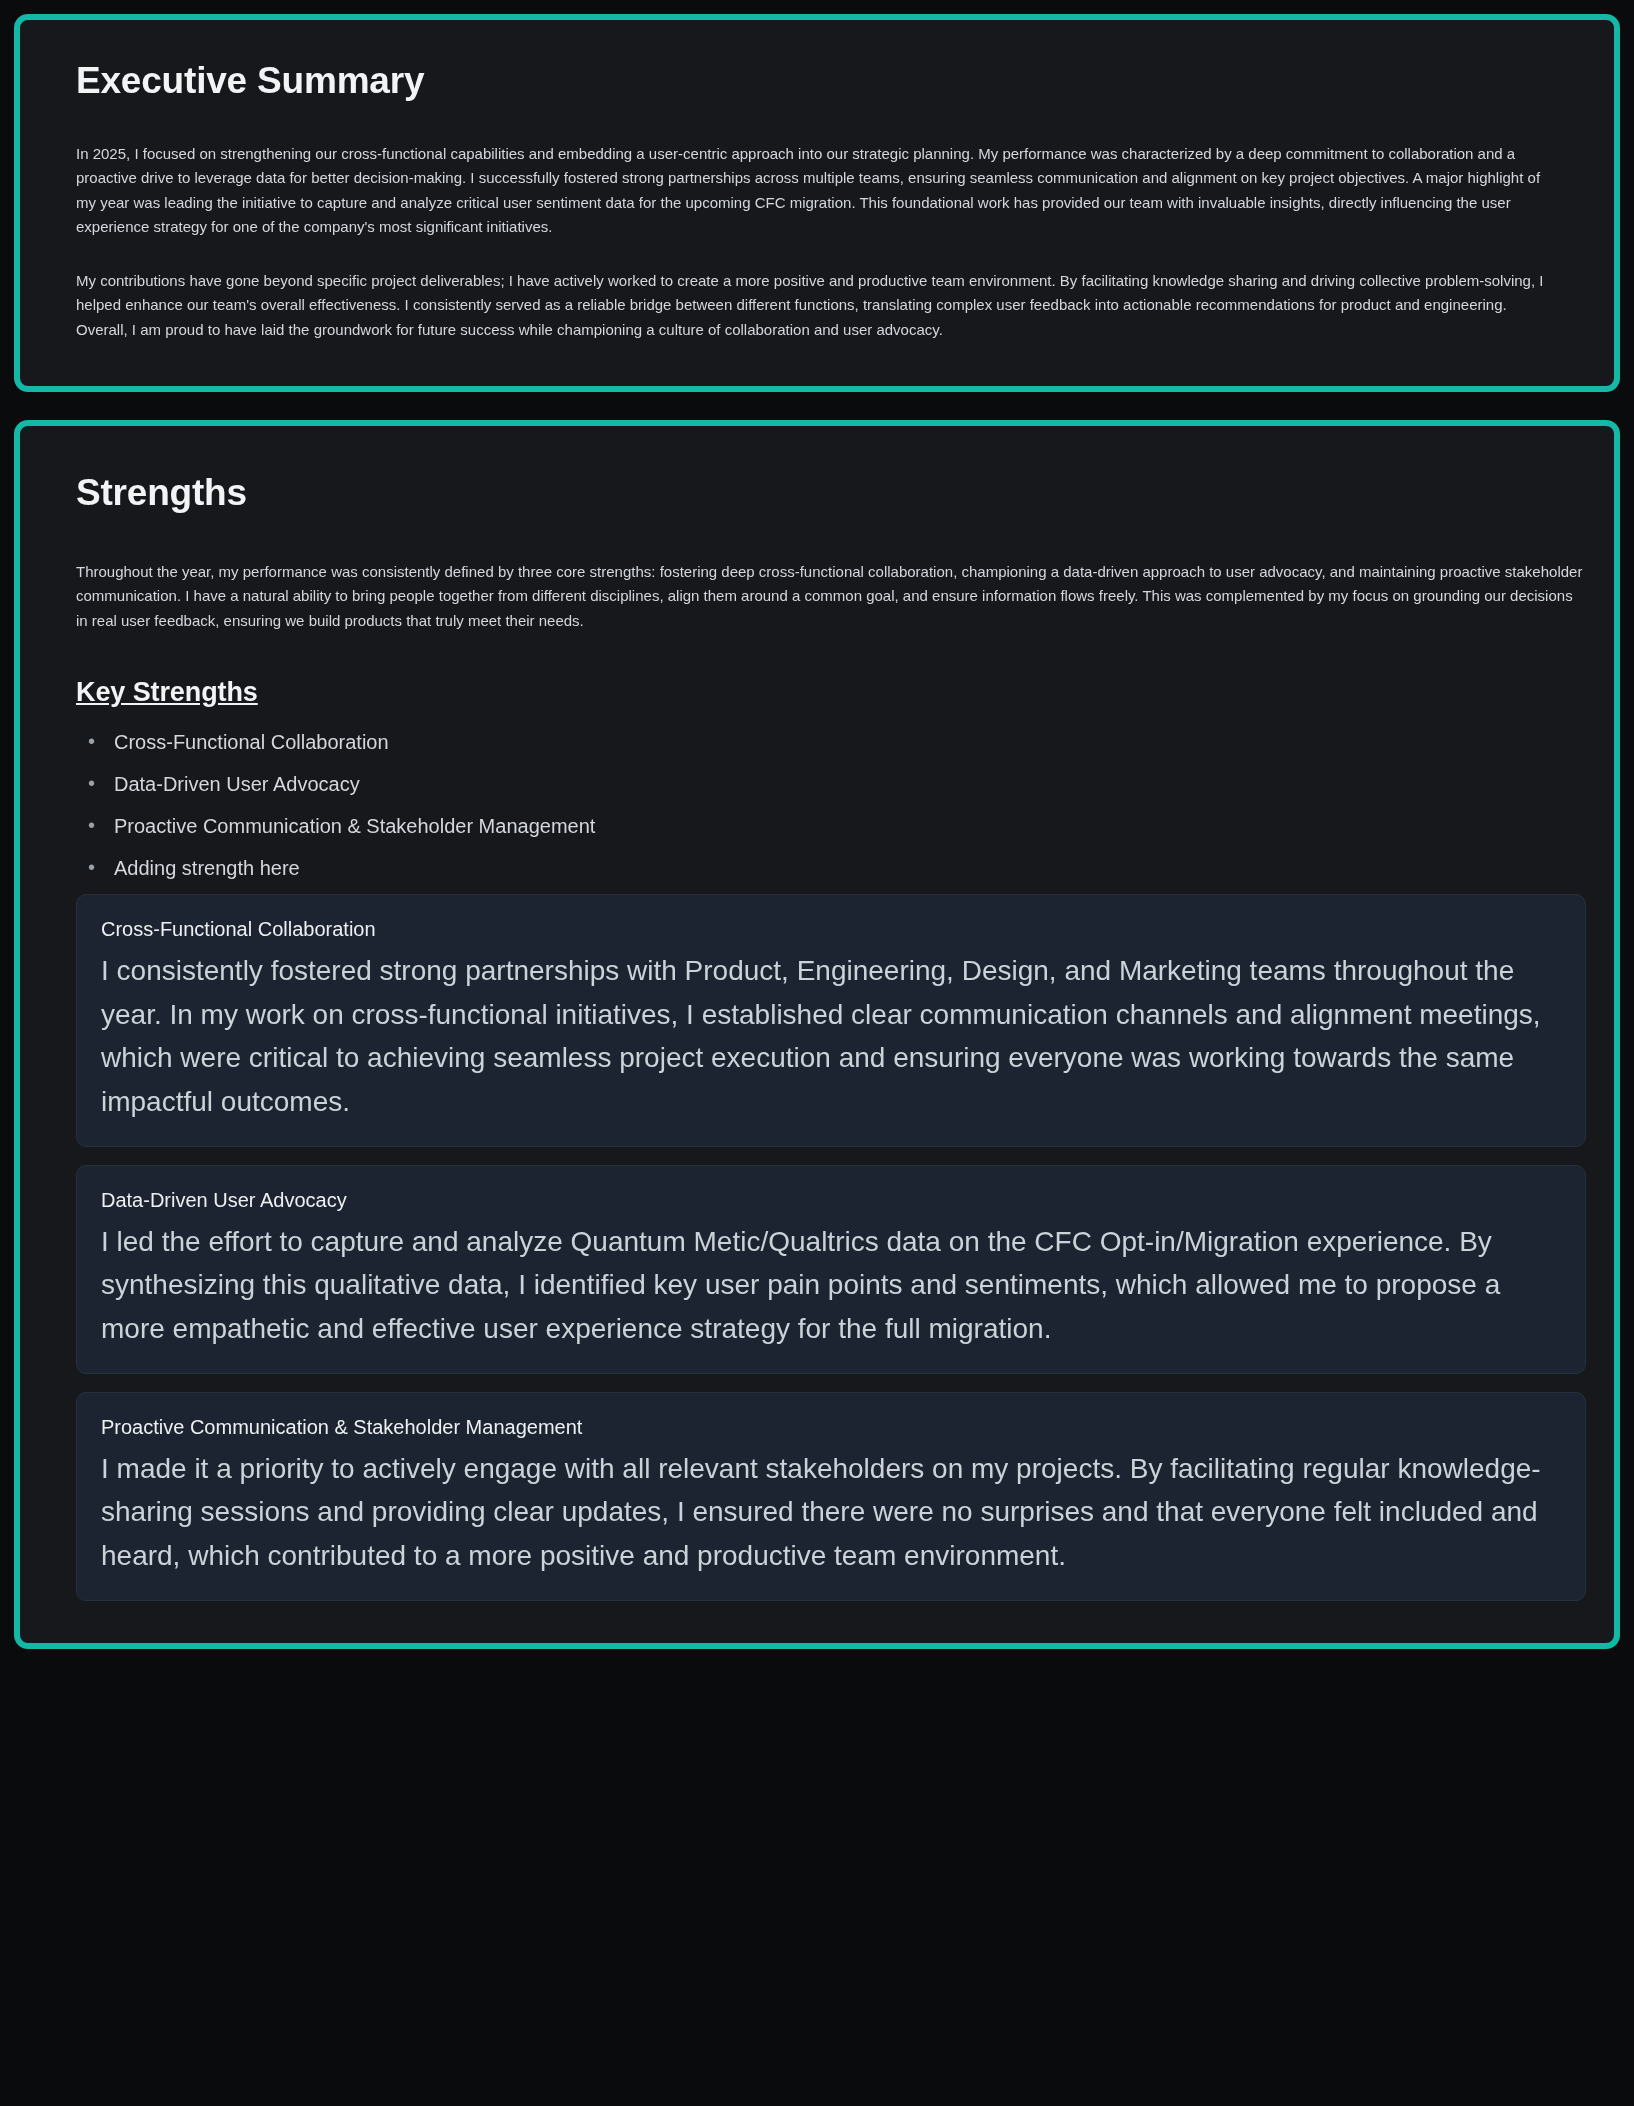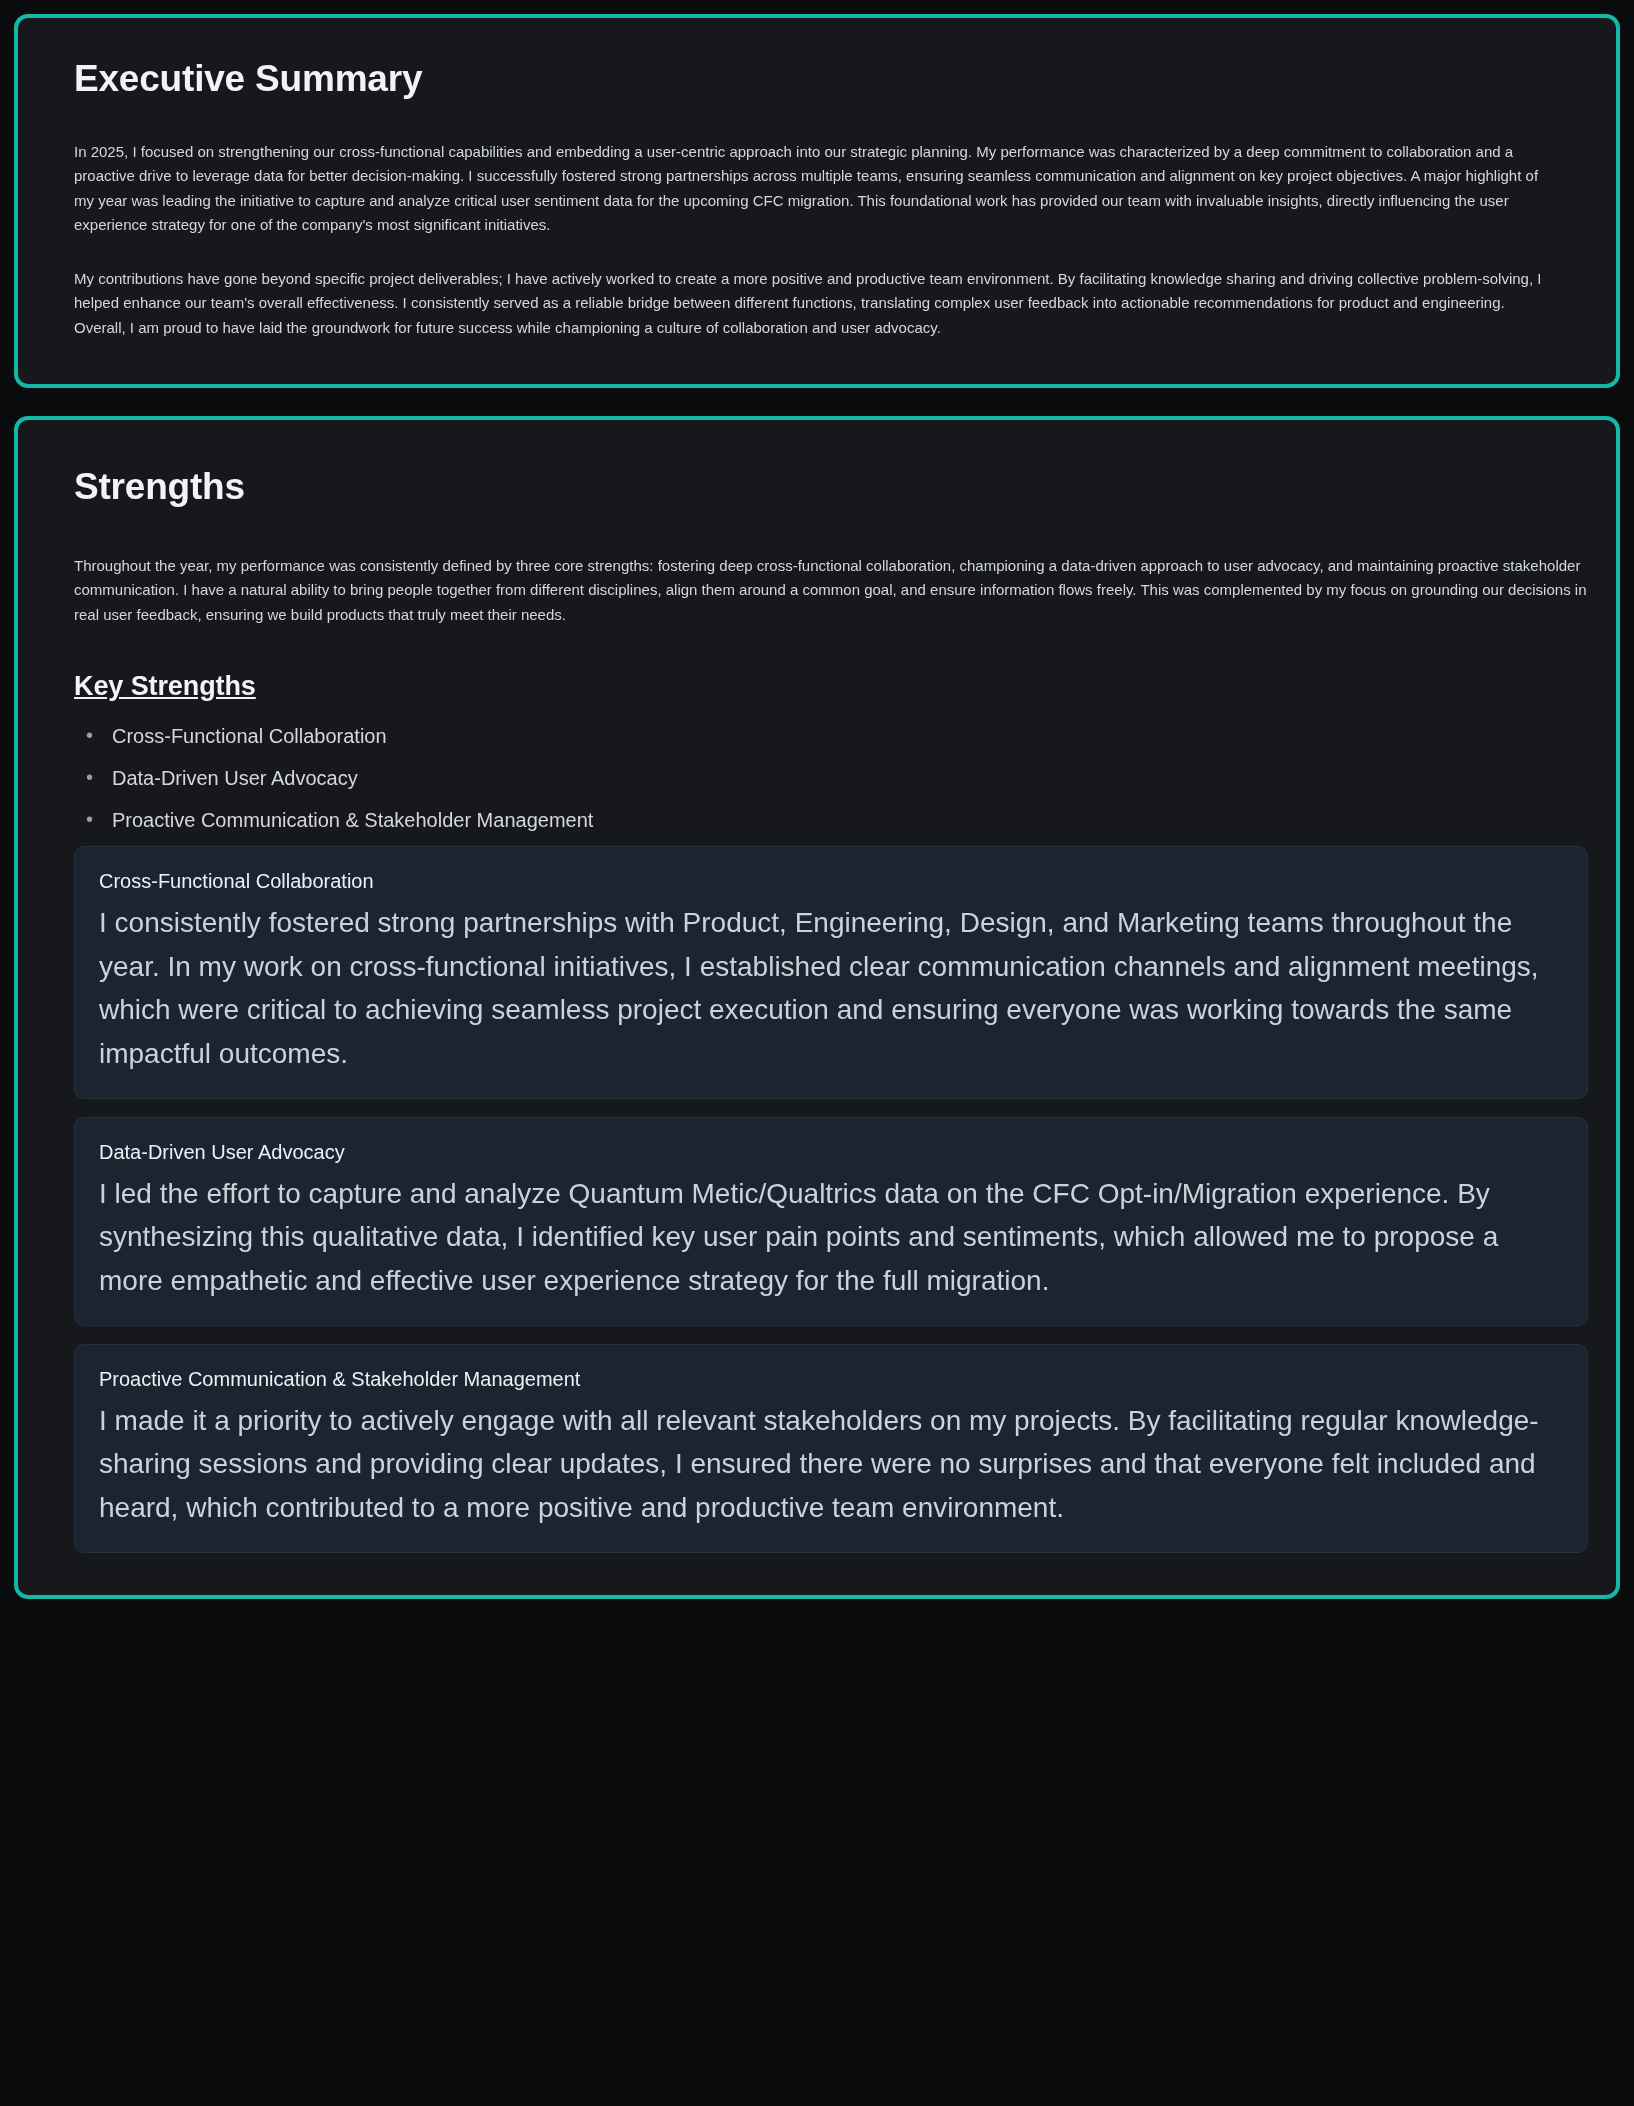--- a/index.html
+++ b/index.html
@@ -17,21 +17,21 @@
   .page {
     width: 1634px;
     box-sizing: border-box;
     padding: 14px 14px 0 14px;
     display: flex;
     flex-direction: column;
     gap: 28px;
   }
   .card {
     background: #16181c;
-    border: 4px solid #14b8a6;
+    border: 6px solid #14b8a6;
     border-radius: 14px;
     box-sizing: border-box;
   }
   .card-exec {
     padding: 40px 56px 44px 56px;
   }
   .card-strengths {
     padding: 46px 28px 42px 56px;
   }
   h1.section-title {
@@ -122,20 +122,21 @@
 
   <section class="card card-strengths">
     <h1 class="section-title strengths">Strengths</h1>
     <p class="body-text">Throughout the year, my performance was consistently defined by three core strengths: fostering deep cross-functional collaboration, championing a data-driven approach to user advocacy, and maintaining proactive stakeholder communication. I have a natural ability to bring people together from different disciplines, align them around a common goal, and ensure information flows freely. This was complemented by my focus on grounding our decisions in real user feedback, ensuring we build products that truly meet their needs.</p>
 
     <h2 class="sub-title">Key Strengths</h2>
     <ul class="strength-list">
       <li>Cross-Functional Collaboration</li>
       <li>Data-Driven User Advocacy</li>
       <li>Proactive Communication &amp; Stakeholder Management</li>
+      <li>Adding strength here</li>
     </ul>
 
     <div class="examples">
 
       <div class="example-card">
         <div class="example-title">Cross-Functional Collaboration</div>
         <p class="example-body">I consistently fostered strong partnerships with Product, Engineering, Design, and Marketing teams throughout the year. In my work on cross-functional initiatives, I established clear communication channels and alignment meetings, which were critical to achieving seamless project execution and ensuring everyone was working towards the same impactful outcomes.</p>
       </div>
 
       <div class="example-card">

